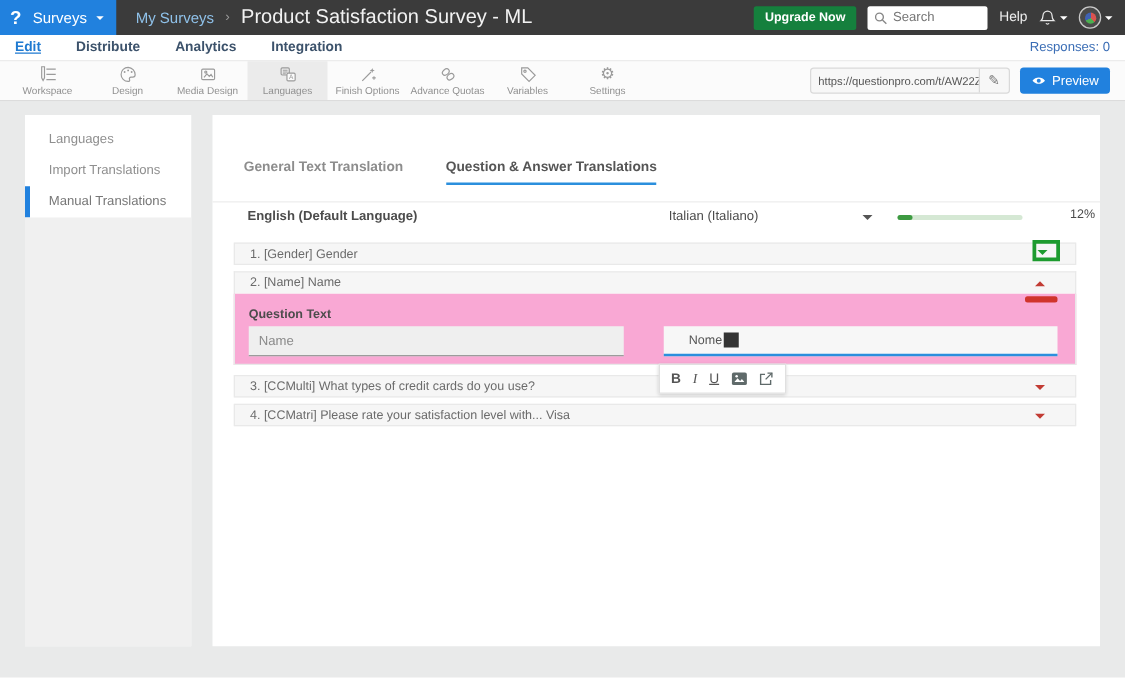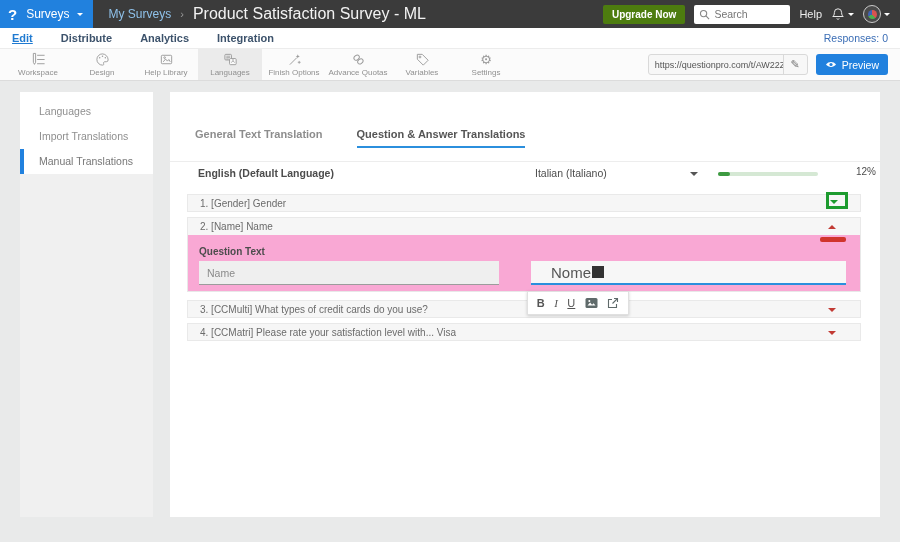--- a/index.html
+++ b/index.html
@@ -11,21 +11,21 @@
   .logo-area { background:#2181de; height:28px; display:flex; align-items:center; padding:0 10px 0 8px; cursor:pointer; }
   .logo-glyph { color:#fff; font-weight:bold; font-size:15px; margin-right:9px; }
   .product { color:#fff; font-size:12px; margin-right:7px; }
   .caret { width:0; height:0; border-left:4px solid transparent; border-right:4px solid transparent; border-top:4px solid #fff; display:inline-block; }
   .caret.sm { border-left-width:3px; border-right-width:3px; border-top-width:3.5px; }
   .breadcrumb { display:flex; align-items:center; margin-left:16px; }
   .bc-parent { color:#8fc1e9; font-size:12px; cursor:pointer; }
   .bc-sep { color:#9a9a9a; font-size:11px; margin:0 9px; }
   .bc-title { color:#f2f2f2; font-size:16px; }
   .header-right { margin-left:auto; display:flex; align-items:center; gap:9px; padding-right:10px; }
-  .upgrade { background:#4d7c0f; color:#fff; border:none; font-family:inherit; font-size:10px; font-weight:bold; padding:4px 9px; border-radius:2px; cursor:pointer; }
+  .upgrade { background:#15803d; color:#fff; border:none; font-family:inherit; font-size:10px; font-weight:bold; padding:4px 9px; border-radius:2px; cursor:pointer; }
   .searchbox { background:#fff; border-radius:2px; width:96px; height:19px; display:flex; align-items:center; padding:0 5px; }
   .searchbox input { border:none; outline:none; width:70px; font-size:10.5px; font-family:inherit; color:#444; margin-left:4px; background:transparent; }
   .help { color:#eee; font-size:11px; cursor:pointer; }
   .iconbtn { display:flex; align-items:center; gap:3px; cursor:pointer; }
   .avatar { width:18px; height:18px; border-radius:50%; background:#4a4a4a; border:1.5px solid #c9c9c9; display:flex; align-items:center; justify-content:center; }
   .avatar-pie { width:9px; height:9px; border-radius:50%; background:conic-gradient(#d9534f 0 38%, #4caf50 38% 68%, #3f62b5 68% 100%); }
 
   
   .menubar { height:20px; background:#fff; display:flex; align-items:center; padding-left:12px; gap:28px; }
   .menu-item { font-size:11px; color:#3c526b; font-weight:bold; cursor:pointer; }
@@ -72,21 +72,21 @@
   .q-caret.up { border-top:none; border-bottom:4px solid #c23b34; }
   .q-caret.green { border-top-color:#1d9b2f; }
   .green-box { position:absolute; right:12px; top:-3px; width:22px; height:17px; border:3px solid #1d9b2f; }
   .green-box .q-caret { right:7px; top:5px; }
   .red-bar { position:absolute; right:14px; top:19px; width:26px; height:5px; background:#d0342c; border-radius:2px; z-index:6; }
 
   .expand-panel { position:absolute; left:17px; top:143px; width:674px; height:57px; background:#f9a8d4; border:1px solid #e8e8e8; border-top:none; }
   .qtext-label { position:absolute; left:11px; top:11px; font-size:10px; font-weight:bold; color:#4c4c4c; }
   .src-input { position:absolute; left:11px; top:26px; width:300px; height:24px; background:#efefef; border:none; border-bottom:1px solid #9c9c9c; font-family:inherit; font-size:10.5px; color:#8a8a8a; padding:0 8px; outline:none; }
   .tgt-input { position:absolute; left:343px; top:26px; width:315px; height:24px; background:#f7f7f7; border-bottom:2px solid #2b8fdd; display:flex; align-items:center; padding:0 8px; }
-  .tgt-input span { font-size:15px; color:#555;padding-left:12px; }
+  .tgt-input span { font-size:10px; color:#555;padding-left:12px; }
   .text-cursor { width:1px; height:12px; background:#333; display:inline-block; margin-left:1px; }
 
   .fmt-toolbar { position:absolute; left:357px; top:199px; width:102px; height:24px; background:#fff; border:1px solid #e0e0e0; box-shadow:0 1px 3px rgba(0,0,0,0.18); display:flex; align-items:center; justify-content:space-around; padding:0 4px; z-index:10; }
   .fmt-b { font-size:11px; font-weight:bold; color:#555; cursor:pointer; }
   .fmt-i { font-size:11px; font-style:italic; font-family:"Liberation Serif", serif; color:#555; cursor:pointer; }
   .fmt-u { font-size:11px; text-decoration:underline; color:#555; cursor:pointer; }
   .fmt-ic { display:flex; align-items:center; cursor:pointer; }
 
   .gear-glyph { font-family:"DejaVu Sans", sans-serif; font-size:13px; color:#9b9b9b; line-height:1; }
 </style>
@@ -164,21 +164,21 @@
     <span class="tool-label">Design</span>
   </div>
   <div class="tool-item">
     <span class="tool-icon">
       <svg width="15" height="15" viewBox="0 0 16 16">
           <rect x="2.5" y="3.5" width="11" height="9" rx="1"></rect>
           <path d="M4.5 10.5l2.5-3 2 2.2L10.5 8l1.5 2.5"></path>
           <circle cx="6" cy="6" r=".9"></circle>
         </svg>
     </span>
-    <span class="tool-label">Help Library</span>
+    <span class="tool-label">Media Design</span>
   </div>
   <div class="tool-item active">
     <span class="tool-icon">
       <svg width="15" height="15" viewBox="0 0 16 16">
           <rect x="2" y="2.5" width="7" height="6" rx="1"></rect>
           <path d="M3.5 4.5h4M3.5 6h4M3.5 7.5h2.5" stroke-width=".8"></path>
           <rect x="7" y="7" width="7" height="6.5" rx="1" fill="#fbfbfb"></rect>
           <text x="10.5" y="12.2" font-size="5.5" fill="#9b9b9b" stroke="none" text-anchor="middle" font-family="Liberation Sans, sans-serif">A</text>
         </svg>
     </span>

